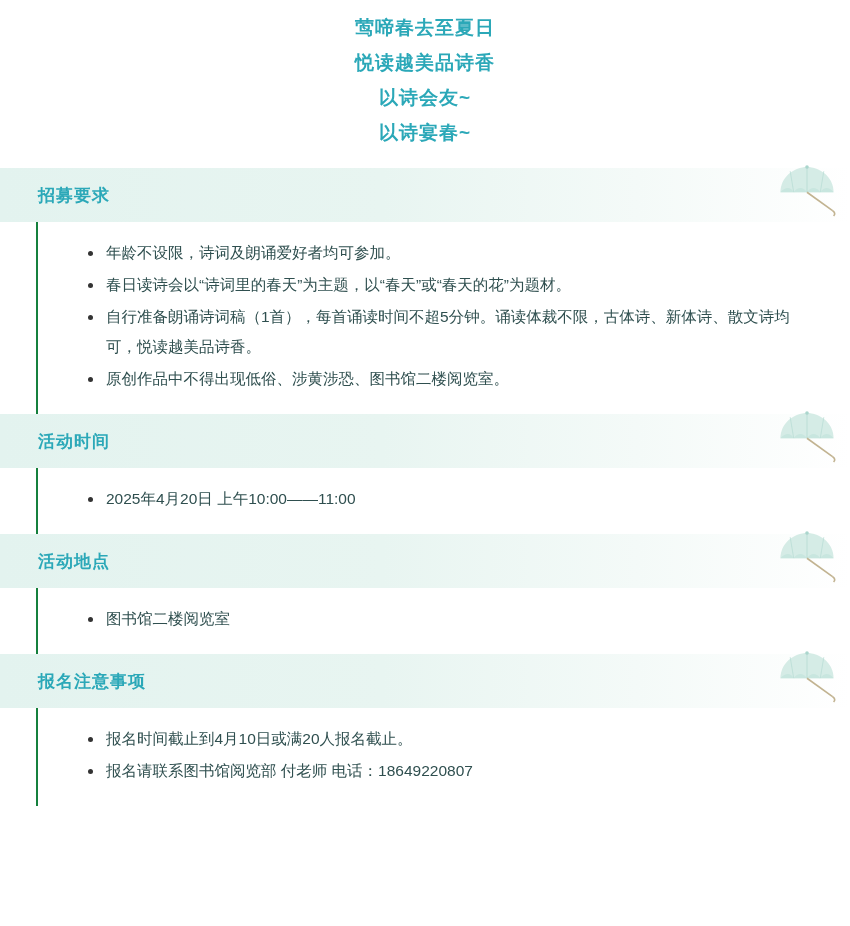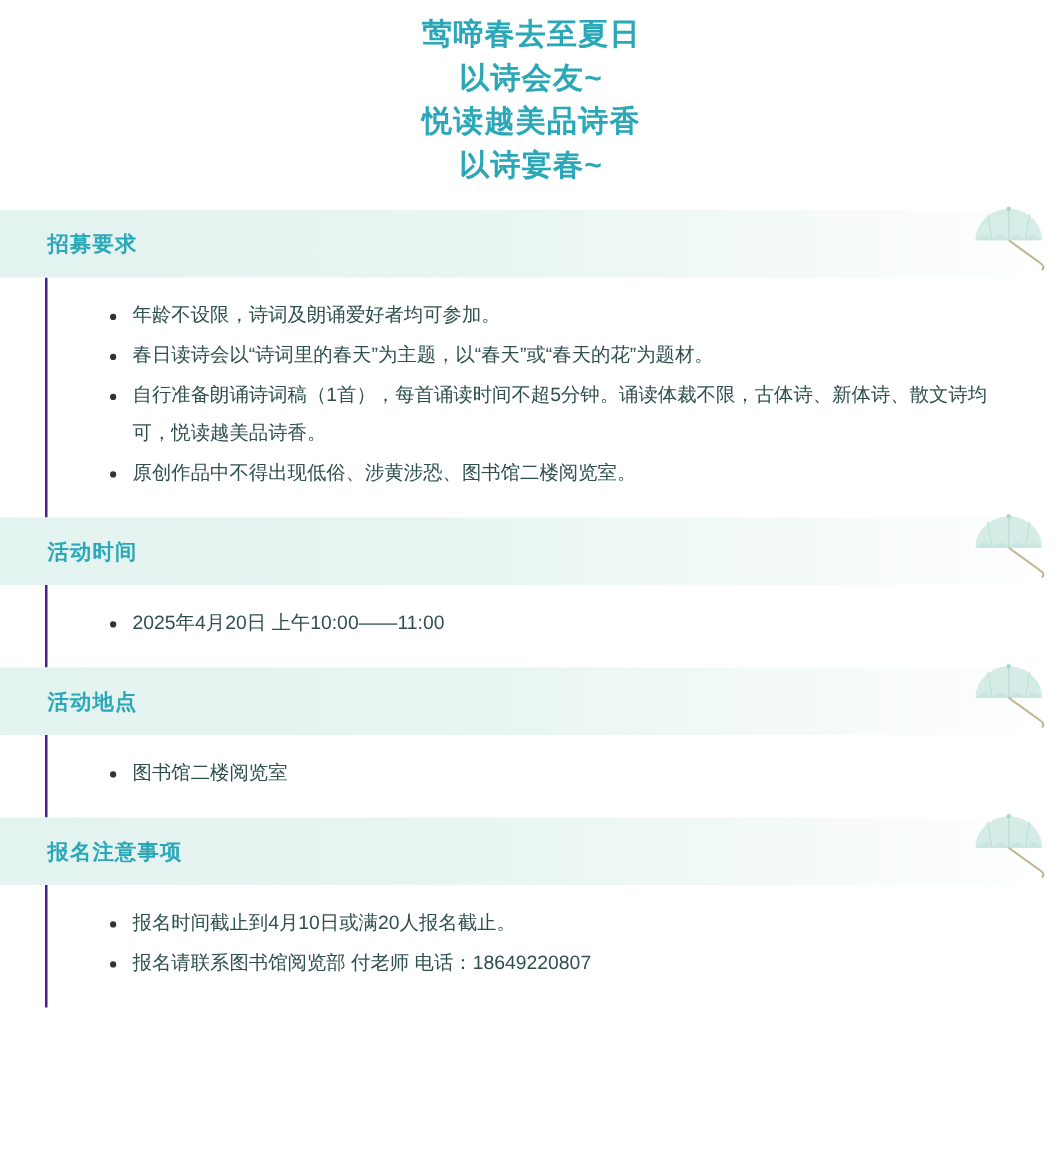--- a/index.html
+++ b/index.html
@@ -17,21 +17,21 @@
   }
 
   
   .headings {
     padding: 10px 0 18px 0;
     text-align: center;
   }
   .headings .hline {
     color: #2ba8b8;
     font-weight: bold;
-    font-size: 24px;
+    font-size: 19px;
     line-height: 35px;
     letter-spacing: 1px;
   }
 
   
   .section {
     position: relative;
   }
   .section-header {
     position: relative;
@@ -54,21 +54,21 @@
     right: 8px;
     top: -8px;
     width: 70px;
     height: 70px;
     pointer-events: none;
   }
 
   
   .section-body {
     padding: 16px 40px 18px 28px;
-    border-left: 2px solid #4c1d95;
+    border-left: 2px solid #15803d;
     margin-left: 36px;
     min-height: 10px;
   }
   ul.items {
     margin: 0;
     padding: 0 0 0 22px;
     list-style: none;
   }
   ul.items > li {
     position: relative;
@@ -91,22 +91,22 @@
 
   .spacer-bottom {
     height: 30px;
   }
 </style>
 </head>
 <body>
 
 <div class="headings">
   <div class="hline">莺啼春去至夏日</div>
+  <div class="hline">悦读越美品诗香</div>
   <div class="hline">以诗会友~</div>
-  <div class="hline">悦读越美品诗香</div>
   <div class="hline">以诗宴春~</div>
 </div>
 
 <div class="section">
   <div class="section-header">
     <span class="title">招募要求</span>
     <svg class="umbrella" viewBox="0 0 100 100">
       <g opacity="0.85">
         <path d="M12 46 C12 24, 32 10, 50 10 C68 10, 88 24, 88 46 Z" fill="#cfe9e2"></path>
         <path d="M12 46 C20 38, 26 38, 31 46 C37 38, 44 38, 50 46 C56 38, 63 38, 69 46 C75 38, 81 38, 88 46 Z" fill="#bfe2da"></path>

